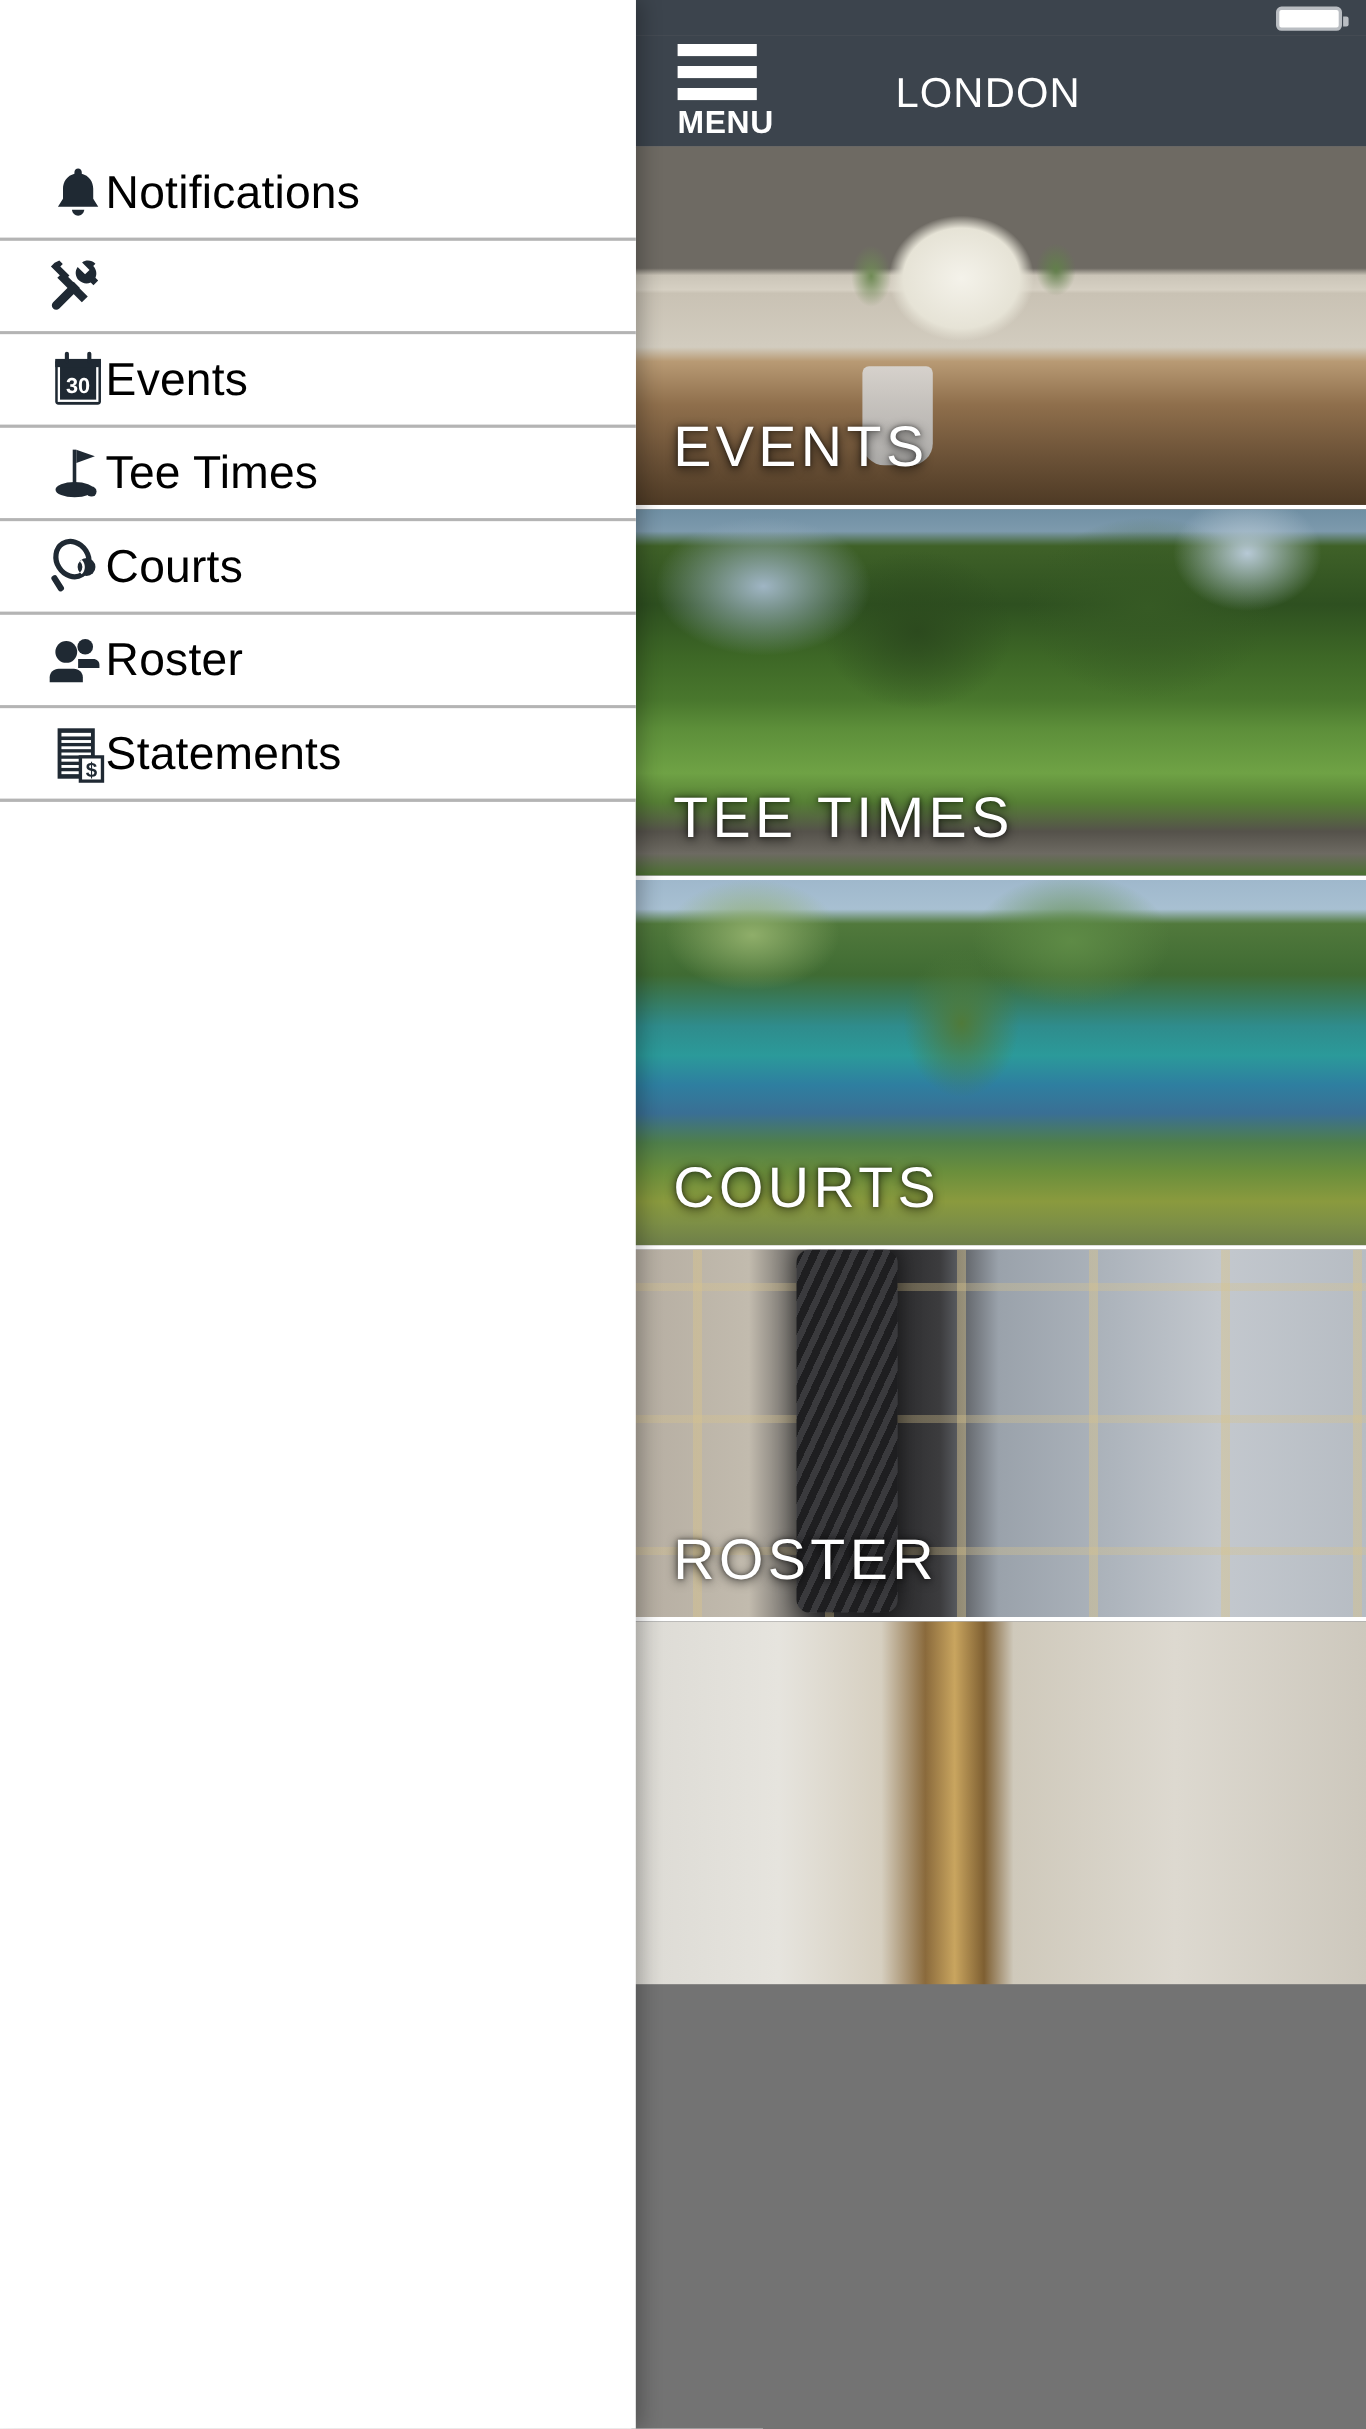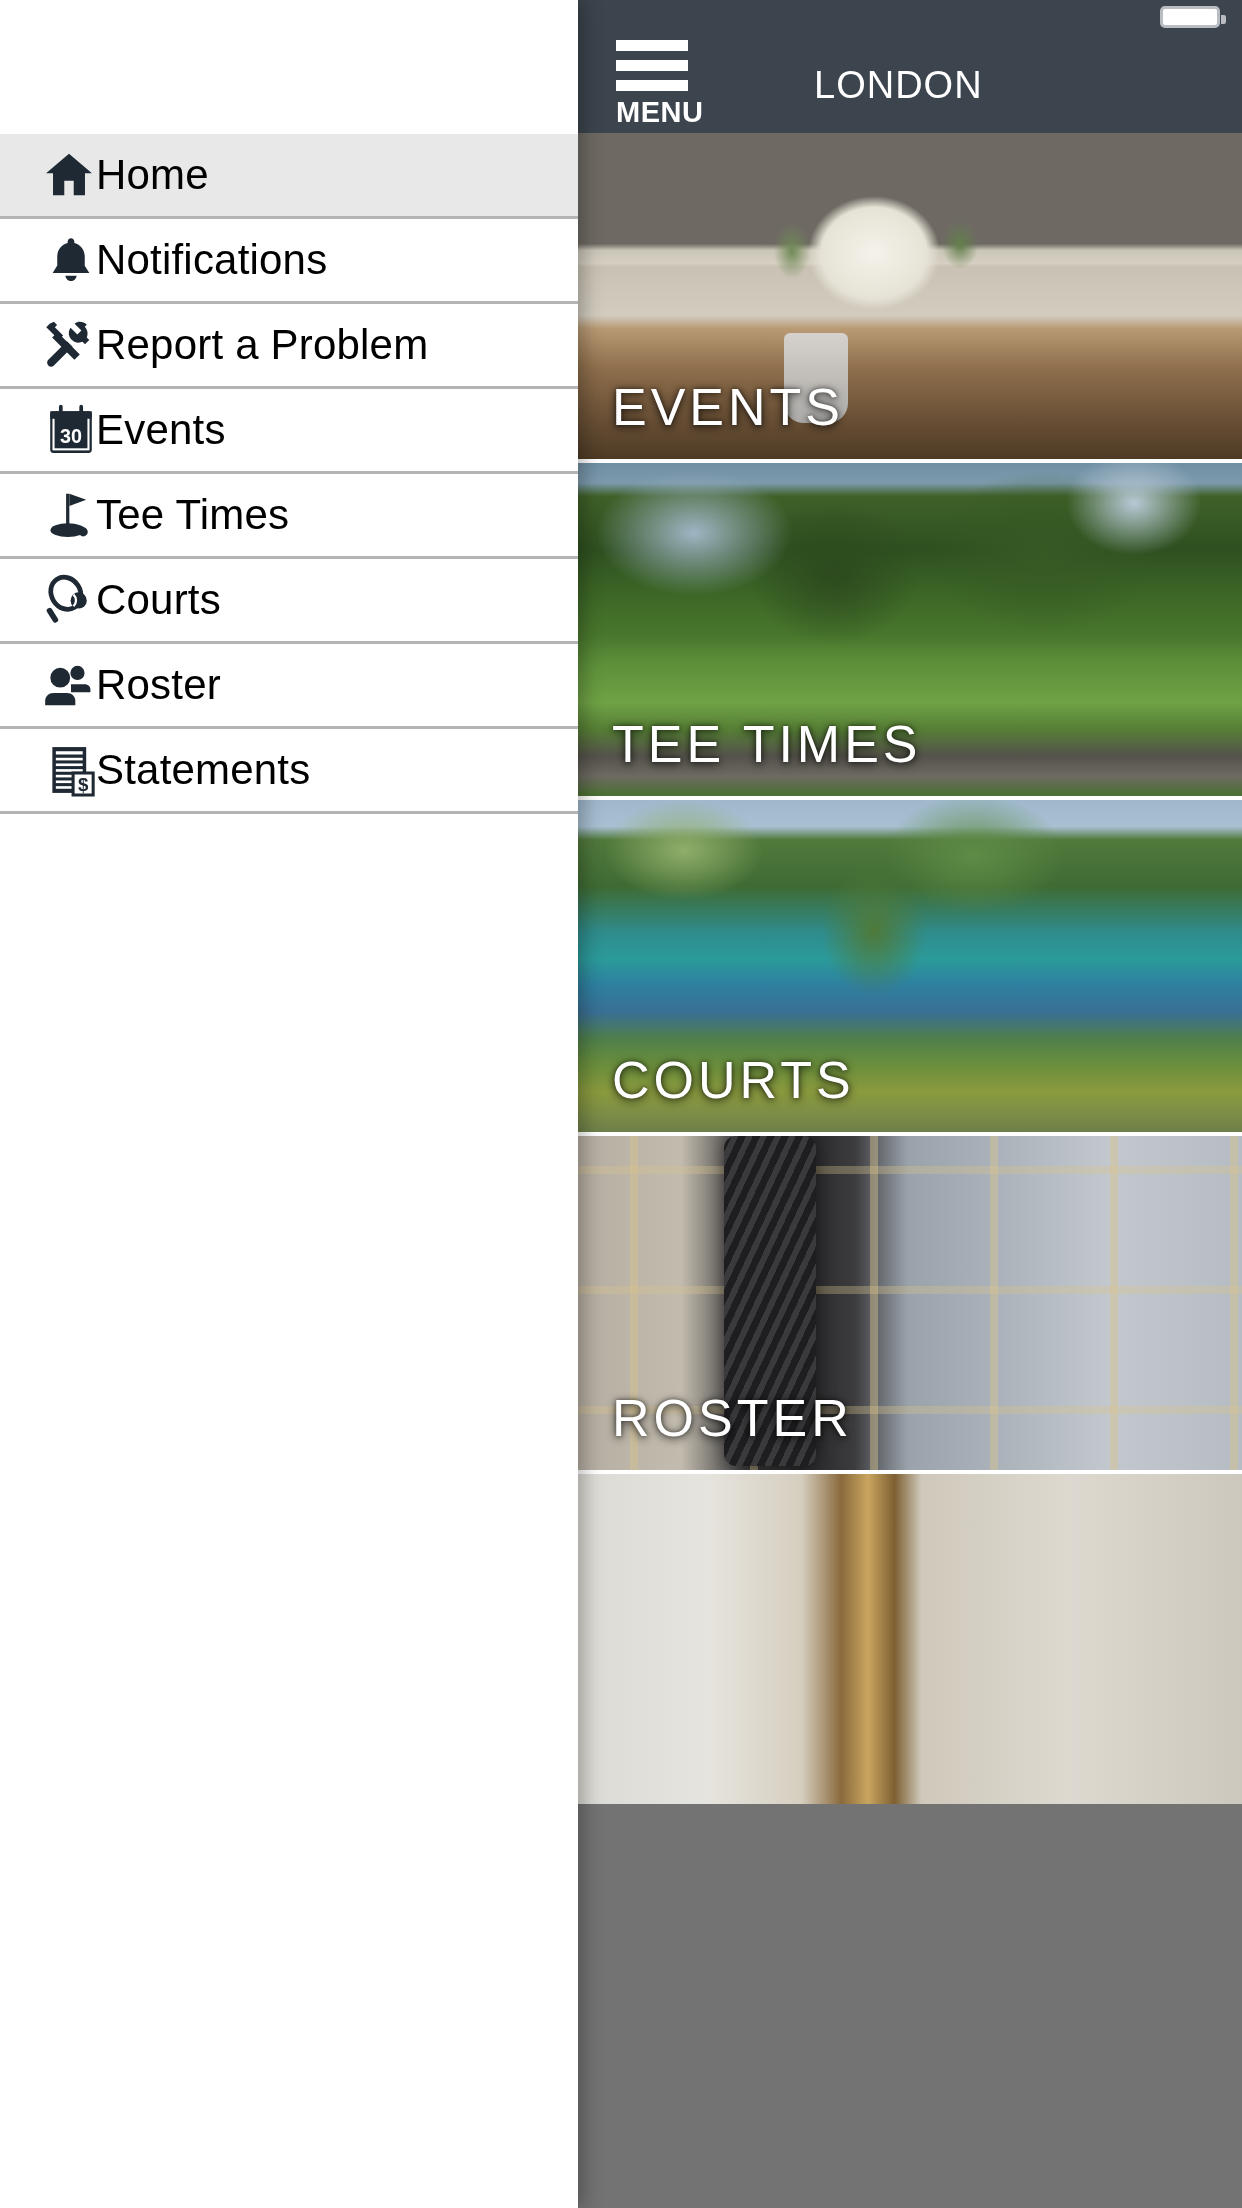--- a/index.html
+++ b/index.html
@@ -269,49 +269,40 @@
 
   <div class="tile" id="tile-partial">
     <div class="tile-photo" id="photo-partial"></div>
   </div>
 
 </div>
 
 <div id="drawer">
   <div id="drawer-spacer"></div>
 
-  <div class="menu-item active">
-    <span class="menu-icon">
-      <svg width="54" height="54" viewBox="0 0 24 24">
-          <path d="M12 2.6 1.8 11.2h3.1V21h5V14.6h4.2V21h5v-9.8h3.1z"></path>
-        </svg>
-    </span>
-    <span class="menu-label">Home</span>
-  </div>
 
   <div class="menu-item">
     <span class="menu-icon">
       <svg width="50" height="54" viewBox="0 0 24 24">
           <path d="M12 1.5c-.9 0-1.6.7-1.6 1.6v.7C7.3 4.6 5.4 7.2 5.4 10.4v4.3L3.2 18.2h17.6l-2.2-3.5v-4.3c0-3.2-1.9-5.8-5-6.6v-.7c0-.9-.7-1.6-1.6-1.6z"></path>
           <path d="M9.3 19.5c.2 1.5 1.4 2.6 2.7 2.6s2.5-1.1 2.7-2.6z"></path>
         </svg>
     </span>
     <span class="menu-label">Notifications</span>
   </div>
 
   <div class="menu-item">
     <span class="menu-icon">
       <svg width="54" height="54" viewBox="0 0 24 24">
         <path d="M3.4 2.6 1.9 4.1l5.6 5.6 1.9-1.9L5.7 4.1l1-1-1.4-1.4z"></path>
         <path d="M16.8 16.2 6.9 6.3 4.5 8.7l9.9 9.9z" transform="rotate(0)"></path>
         <path d="M2.8 18.6c-.7.7-.7 1.8 0 2.5s1.8.7 2.5 0l8.3-8.3-2.5-2.5z"></path>
         <path d="M20.9 4c-1.5-1.5-3.8-1.7-5.4-.5l3 3-1.8 1.8-3-3c-1.2 1.7-1 3.9.5 5.4 1.3 1.3 3.2 1.6 4.8.9l1.1 1.1 1.9-1.9-1.1-1.1c.7-1.6.4-3.5-.9-4.8z" transform="translate(-1,-1)"></path>
       </svg>
     </span>
-    <span class="menu-label">Report a Problem</span>
   </div>
 
 
   <div class="menu-item">
     <span class="menu-icon">
       <svg width="50" height="52" viewBox="0 0 24 25">
         <rect x="2" y="3.5" width="20" height="20" rx="1.5"></rect>
         <rect x="3.6" y="5.2" width="16.8" height="16.6" fill="none" stroke="#ffffff" stroke-width="1"></rect>
         <rect x="2" y="3.5" width="20" height="3.6"></rect>
         <rect x="6.2" y="0.4" width="1.8" height="5" rx=".9"></rect>

